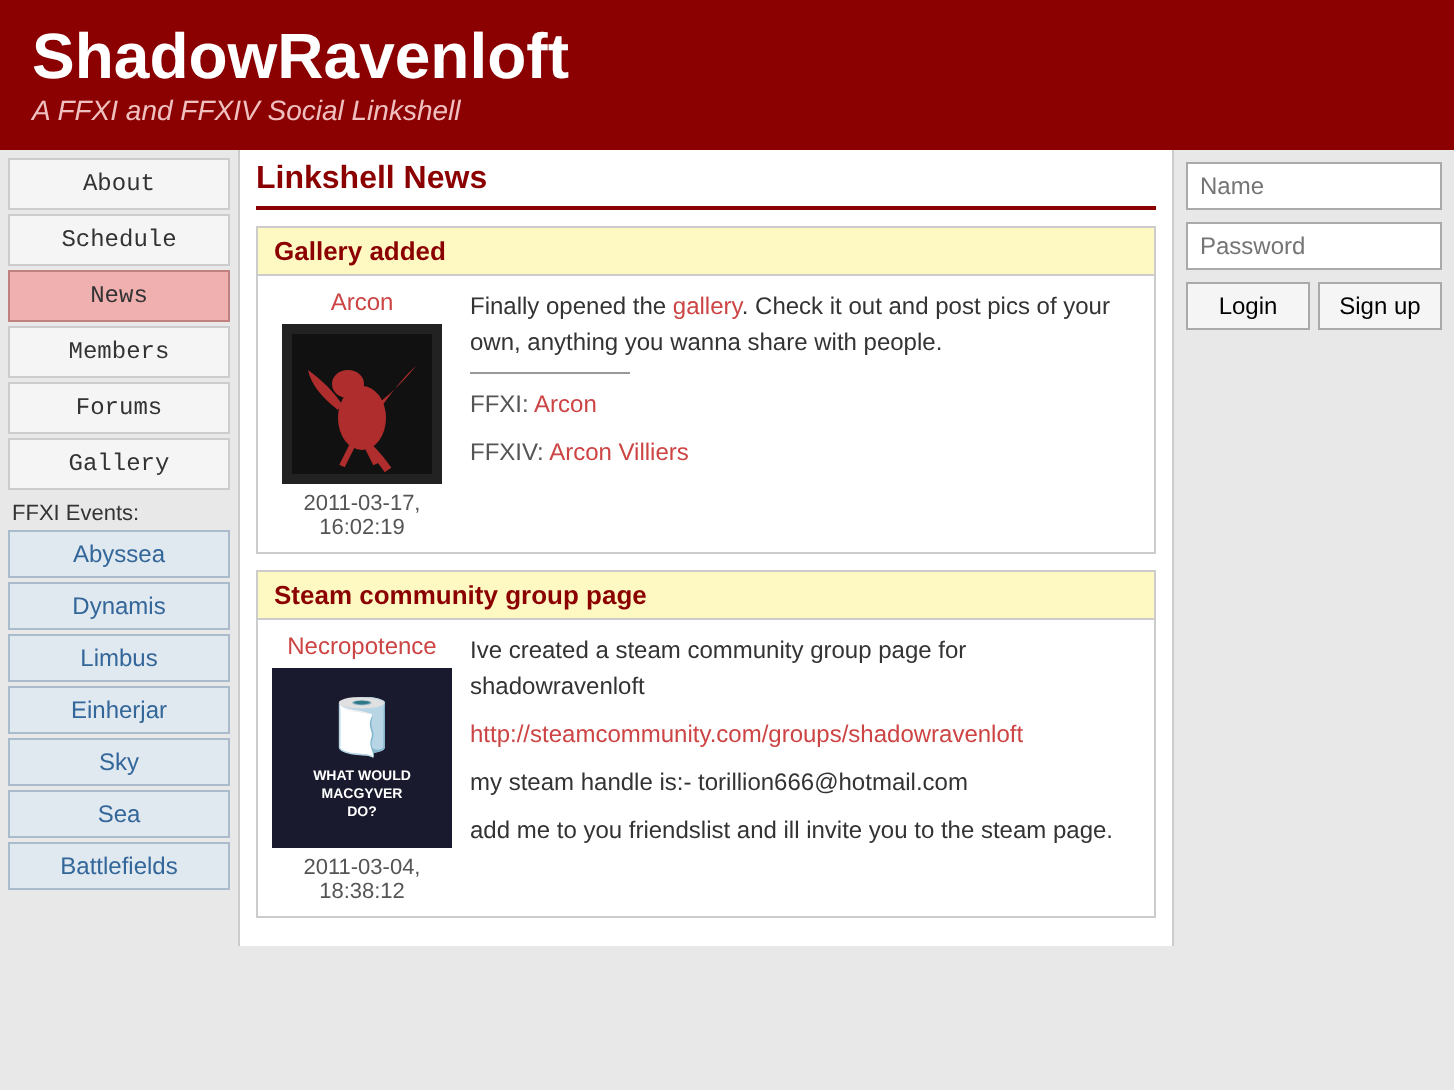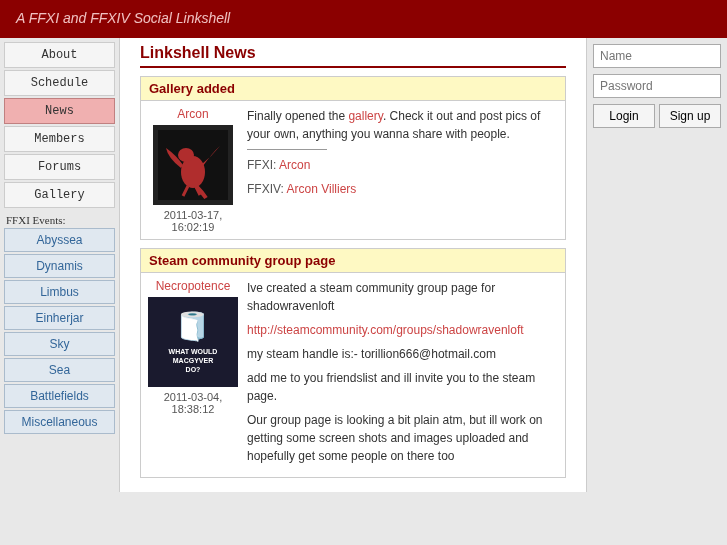--- a/index.html
+++ b/index.html
@@ -59,40 +59,39 @@
     }
     .sidebar-btn.active {
       background: #f0b0b0;
       border-color: #c08080;
     }
     .sidebar-section-label {
       font-size: 11px;
       color: #333;
       margin: 6px 0 2px 0;
       padding-left: 2px;
-      font-family: Liberation Serif, serif;
     }
     .sidebar-event-btn {
       display: block;
       width: 100%;
       text-align: center;
       padding: 4px 0;
       margin-bottom: 2px;
       background: #e0e8f0;
       border: 1px solid #aabbcc;
       color: #336699;
       cursor: pointer;
       font-size: 12px;
       text-decoration: none;
     }
 
     
     #content-area {
       flex: 1;
-      padding: 6px 20px;
+      padding: 6px 8px;
       background: #fff;
       border-right: 1px solid #ccc;
     }
 
     .page-title {
       font-size: 16px;
       font-weight: bold;
       color: #8b0000;
       border-bottom: 2px solid #8b0000;
       padding-bottom: 4px;
@@ -208,20 +207,21 @@
       background: #f5f5f5;
       border: 1px solid #aaa;
       cursor: pointer;
       text-align: center;
     }
   </style>
 </head>
 <body>
 
 <div id="header">
+  <h1>ShadowRavenloft</h1>
   <h2>A FFXI and FFXIV Social Linkshell</h2>
 </div>
 
 <div id="main-layout">
 
   <div id="sidebar">
     <a class="sidebar-btn">About</a>
     <a class="sidebar-btn">Schedule</a>
     <a class="sidebar-btn active">News</a>
     <a class="sidebar-btn">Members</a>
@@ -229,21 +229,20 @@
     <a class="sidebar-btn">Gallery</a>
 
     <div class="sidebar-section-label">FFXI Events:</div>
     <a class="sidebar-event-btn">Abyssea</a>
     <a class="sidebar-event-btn">Dynamis</a>
     <a class="sidebar-event-btn">Limbus</a>
     <a class="sidebar-event-btn">Einherjar</a>
     <a class="sidebar-event-btn">Sky</a>
     <a class="sidebar-event-btn">Sea</a>
     <a class="sidebar-event-btn">Battlefields</a>
-    <a class="sidebar-event-btn">Miscellaneous</a>
   </div>
 
   <div id="content-area">
     <div class="page-title">Linkshell News</div>
 
     <div class="news-item">
       <div class="news-item-header">Gallery added</div>
       <div class="news-item-body">
         <div class="news-avatar-col">
           <div class="news-avatar-name">Arcon</div>
@@ -293,21 +292,20 @@
             </div>
           </div>
           <div class="news-timestamp">2011-03-04, 18:38:12</div>
         </div>
         <div class="news-text-col">
           <p>Ive created a steam community group page for shadowravenloft</p>
           <p><a class="news-link">http://steamcommunity.com/groups/shadowravenloft</a></p>
           <p></p>
           <p>my steam handle is:- torillion666@hotmail.com</p>
           <p>add me to you friendslist and ill invite you to the steam page.</p>
-          <p>Our group page is looking a bit plain atm, but ill work on getting some screen shots and images uploaded and hopefully get some people on there too</p>
         </div>
       </div>
     </div>
 
   </div>
 
   <div id="right-panel">
     <input class="login-field" type="text" placeholder="Name" style="">
     <input class="login-field" type="password" placeholder="Password" style="">
     <div class="login-row">

